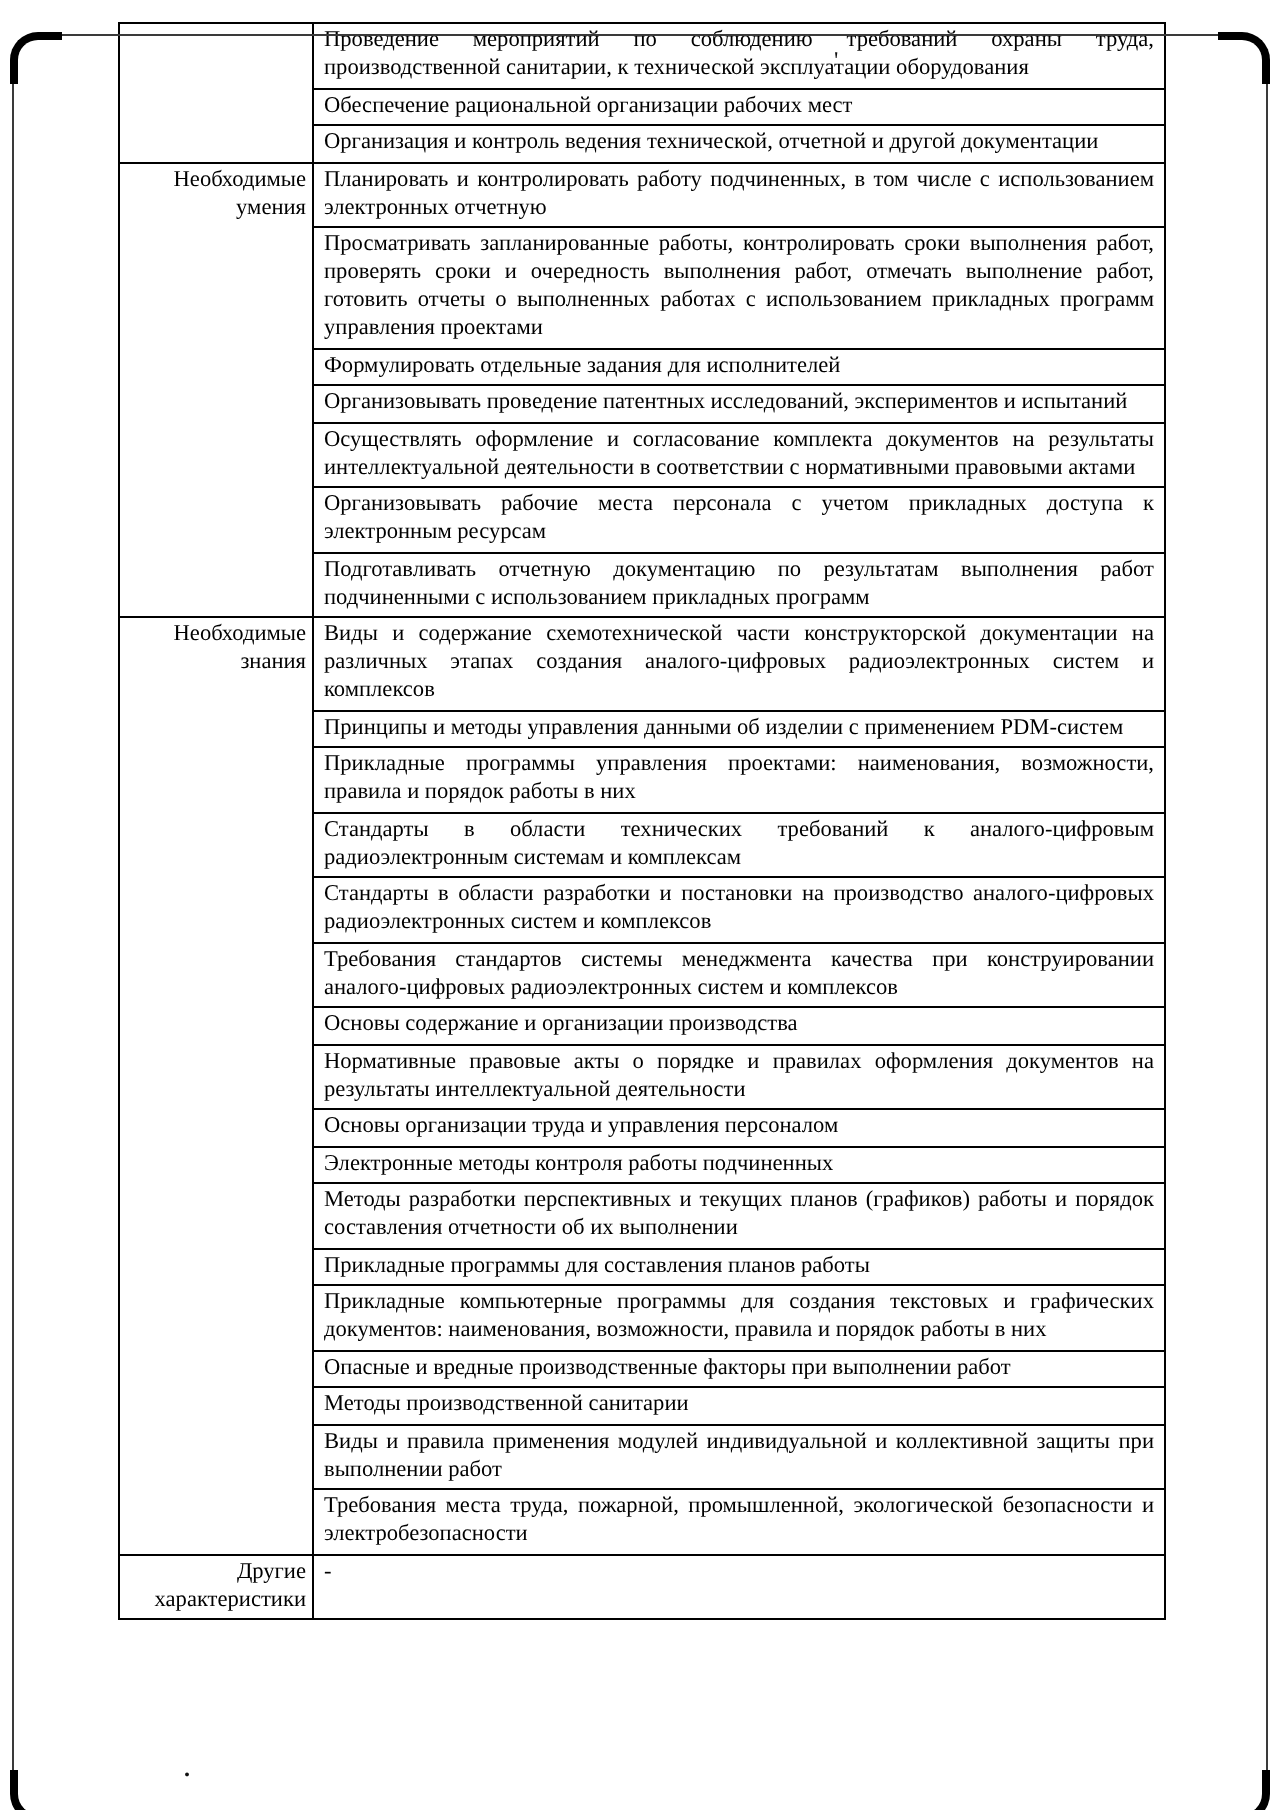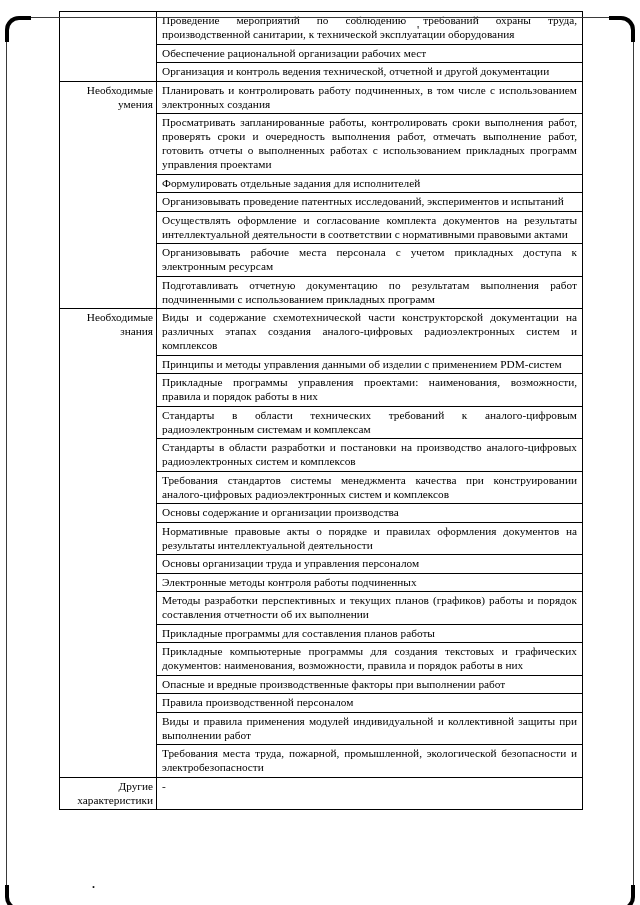--- a/index.html
+++ b/index.html
@@ -105,21 +105,21 @@
           <td class="content-cell">Проведение мероприятий по соблюдению требований охраны труда, производственной санитарии, к технической эксплуатации оборудования</td>
         </tr>
         <tr>
           <td class="content-cell">Обеспечение рациональной организации рабочих мест</td>
         </tr>
         <tr>
           <td class="content-cell">Организация и контроль ведения технической, отчетной и другой документации</td>
         </tr>
         <tr>
           <td class="label-cell" rowspan="7">Необходимые умения</td>
-          <td class="content-cell">Планировать и контролировать работу подчиненных, в том числе с использованием электронных создания</td>
+          <td class="content-cell">Планировать и контролировать работу подчиненных, в том числе с использованием электронных отчетную</td>
         </tr>
         <tr>
           <td class="content-cell">Просматривать запланированные работы, контролировать сроки выполнения работ, проверять сроки и очередность выполнения работ, отмечать выполнение работ, готовить отчеты о выполненных работах с использованием прикладных программ управления проектами</td>
         </tr>
         <tr>
           <td class="content-cell">Формулировать отдельные задания для исполнителей</td>
         </tr>
         <tr>
           <td class="content-cell">Организовывать проведение патентных исследований, экспериментов и испытаний</td>
         </tr>
@@ -169,21 +169,21 @@
         <tr>
           <td class="content-cell">Прикладные программы для составления планов работы</td>
         </tr>
         <tr>
           <td class="content-cell">Прикладные компьютерные программы для создания текстовых и графических документов: наименования, возможности, правила и порядок работы в них</td>
         </tr>
         <tr>
           <td class="content-cell">Опасные и вредные производственные факторы при выполнении работ</td>
         </tr>
         <tr>
-          <td class="content-cell">Правила производственной персоналом</td>
+          <td class="content-cell">Методы производственной санитарии</td>
         </tr>
         <tr>
           <td class="content-cell">Виды и правила применения модулей индивидуальной и коллективной защиты при выполнении работ</td>
         </tr>
         <tr>
           <td class="content-cell">Требования места труда, пожарной, промышленной, экологической безопасности и электробезопасности</td>
         </tr>
         <tr>
           <td class="label-cell" rowspan="1">Другие характеристики</td>
           <td class="content-cell dash">-</td>

